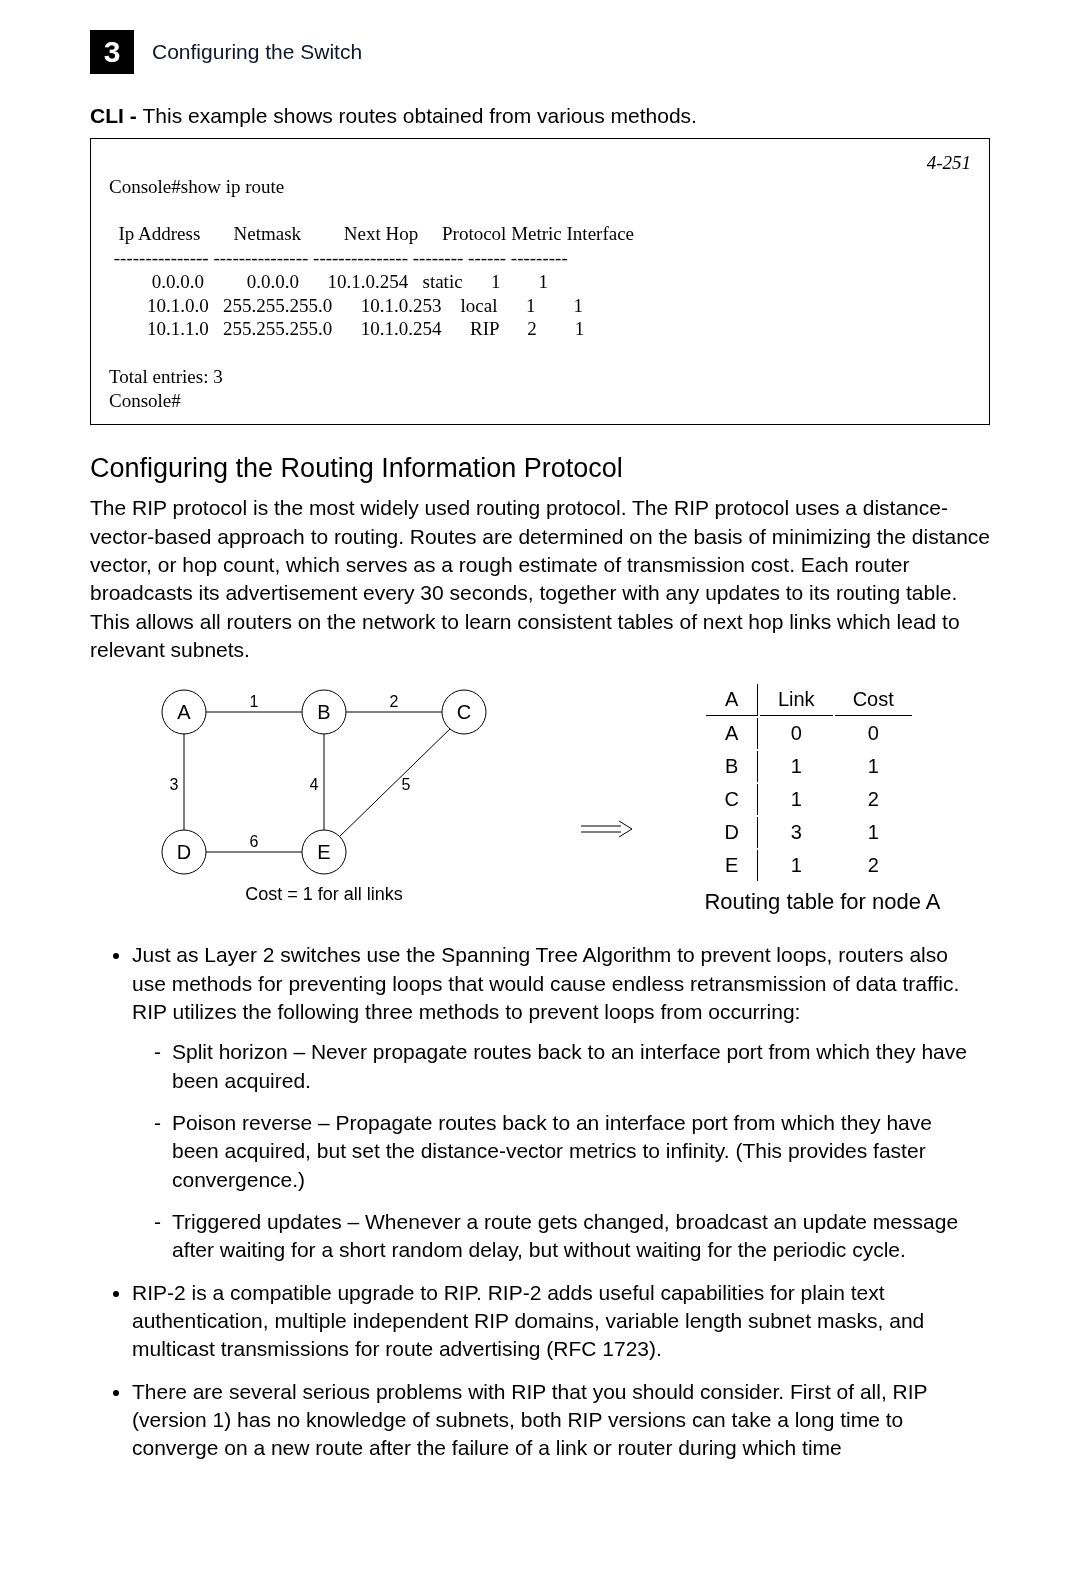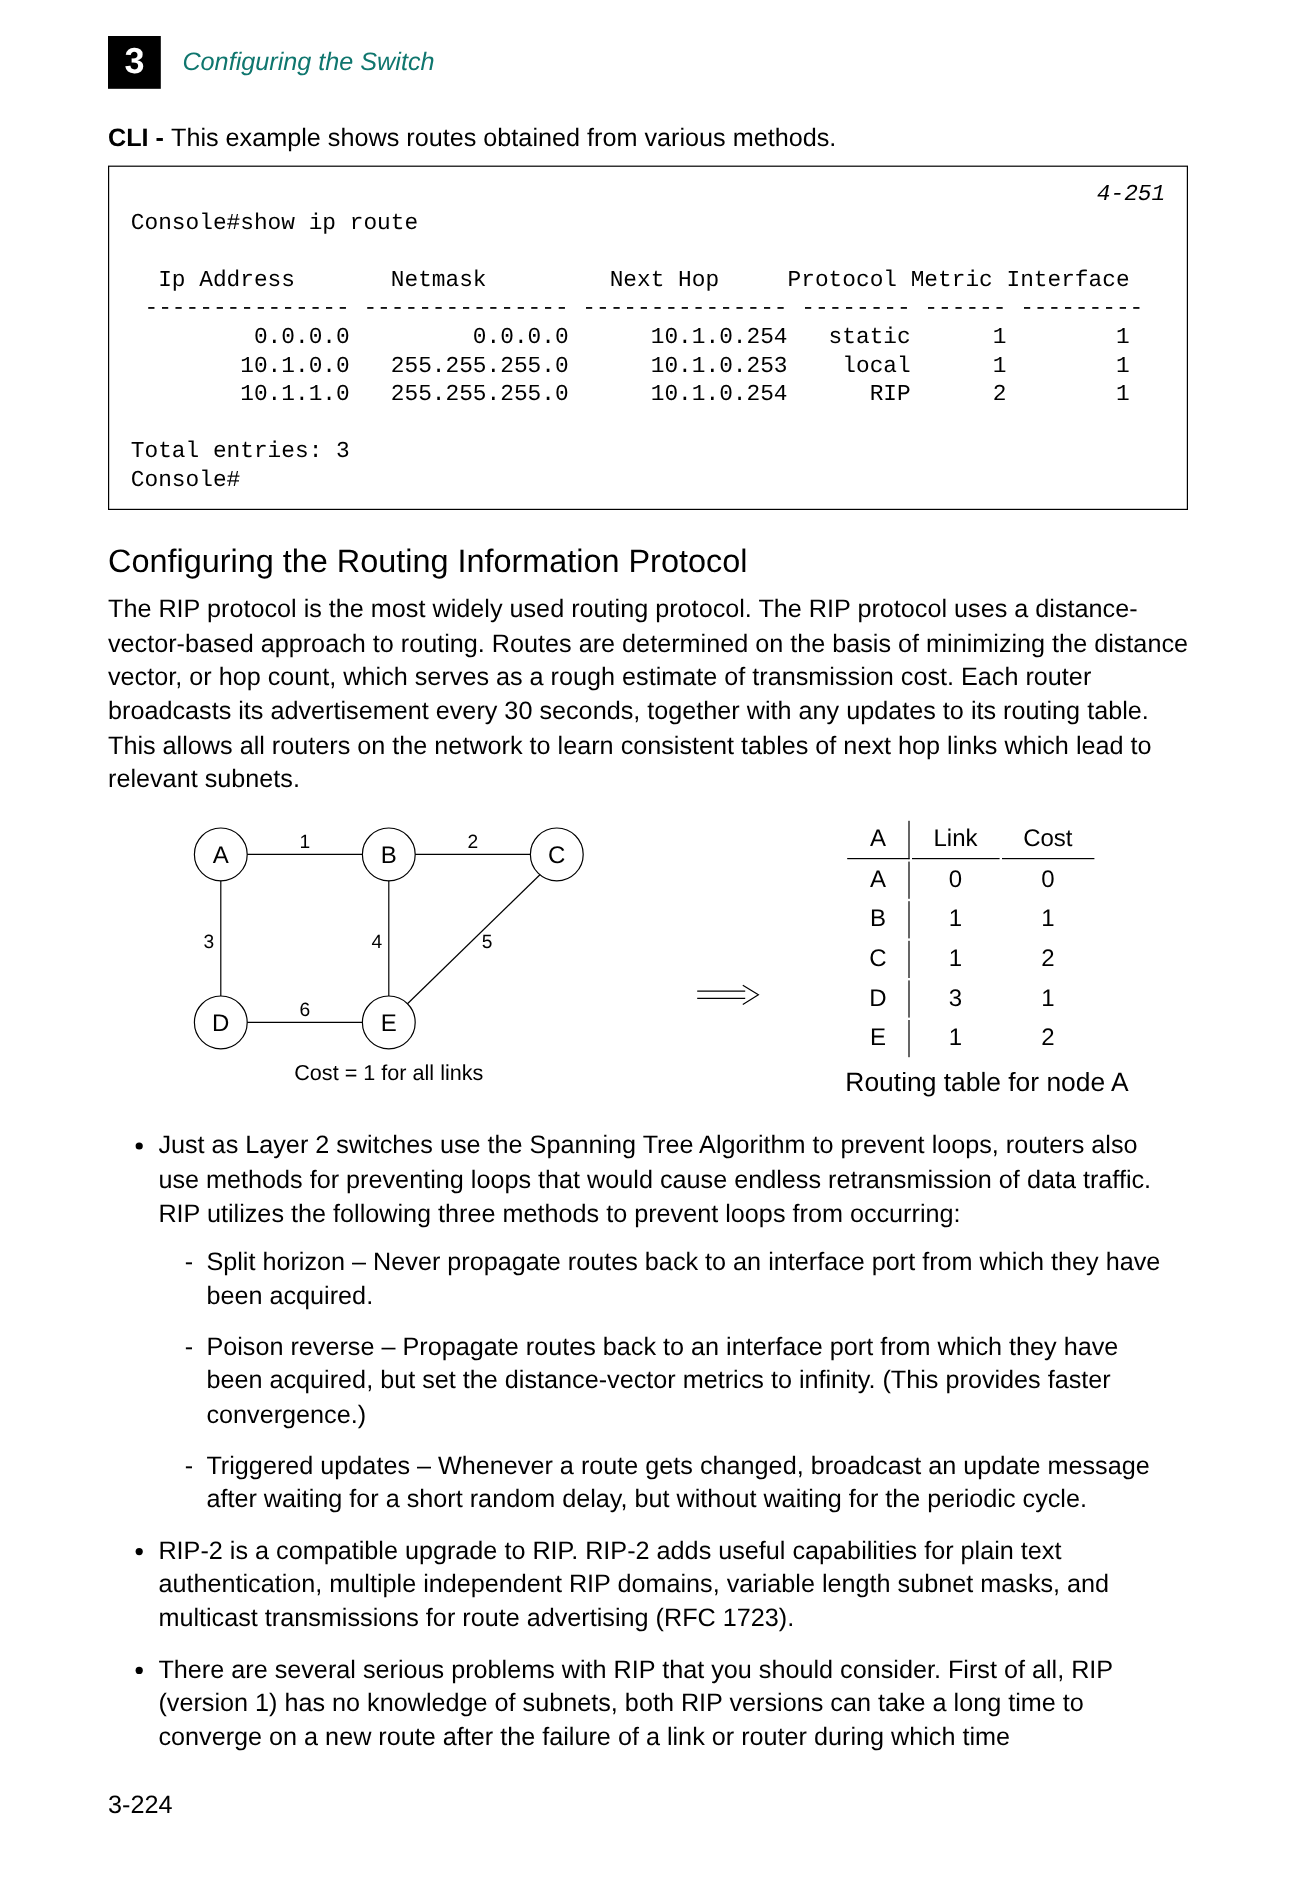--- a/index.html
+++ b/index.html
@@ -26,31 +26,30 @@
     display: flex;
     align-items: center;
     justify-content: center;
     font-weight: 900;
     font-size: 30px;
     margin-right: 18px;
     font-family: Arial, Helvetica, sans-serif;
   }
   .chapter-title {
     font-size: 21px;
-    color: #0f766e;
-    font-style: italic;
+    color: #0f172a;
   }
   .cli-line {
     font-size: 21px;
     margin-bottom: 10px;
   }
   .terminal {
     border: 1px solid #000;
     padding: 12px 18px 12px 18px;
-    font-family: Liberation Mono, monospace;
+    font-family: Liberation Serif, serif;
     font-size: 19px;
     white-space: pre;
     line-height: 1.25;
     margin-bottom: 28px;
     position: relative;
   }
   .terminal .ref {
     font-style: italic;
     position: absolute;
     right: 18px;
@@ -254,15 +253,14 @@
       <ul class="sub">
         <li>Split horizon – Never propagate routes back to an interface port from which they have been acquired.</li>
         <li>Poison reverse – Propagate routes back to an interface port from which they have been acquired, but set the distance-vector metrics to infinity. (This provides faster convergence.)</li>
         <li>Triggered updates – Whenever a route gets changed, broadcast an update message after waiting for a short random delay, but without waiting for the periodic cycle.</li>
       </ul>
     </li>
     <li>RIP-2 is a compatible upgrade to RIP. RIP-2 adds useful capabilities for plain text authentication, multiple independent RIP domains, variable length subnet masks, and multicast transmissions for route advertising (RFC 1723).</li>
     <li>There are several serious problems with RIP that you should consider. First of all, RIP (version 1) has no knowledge of subnets, both RIP versions can take a long time to converge on a new route after the failure of a link or router during which time</li>
   </ul>
 
-  <div class="page-num">3-224</div>
 
 </div>
 
 </body></html>

